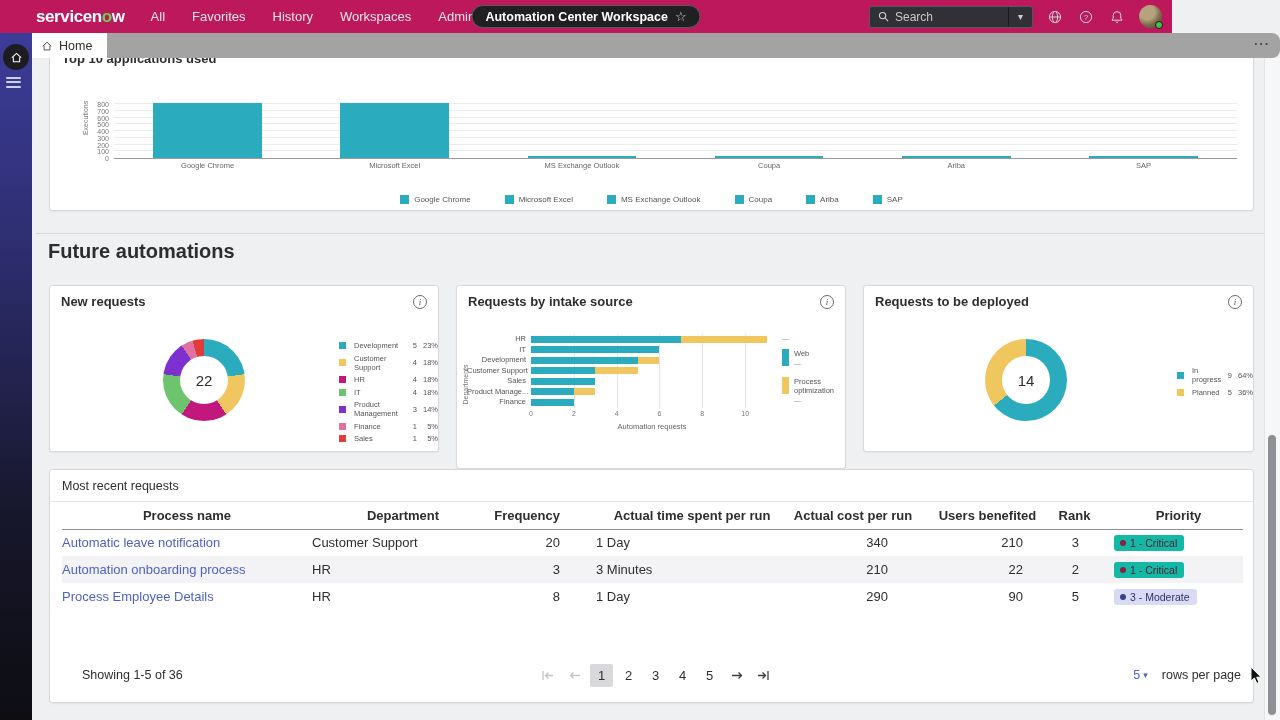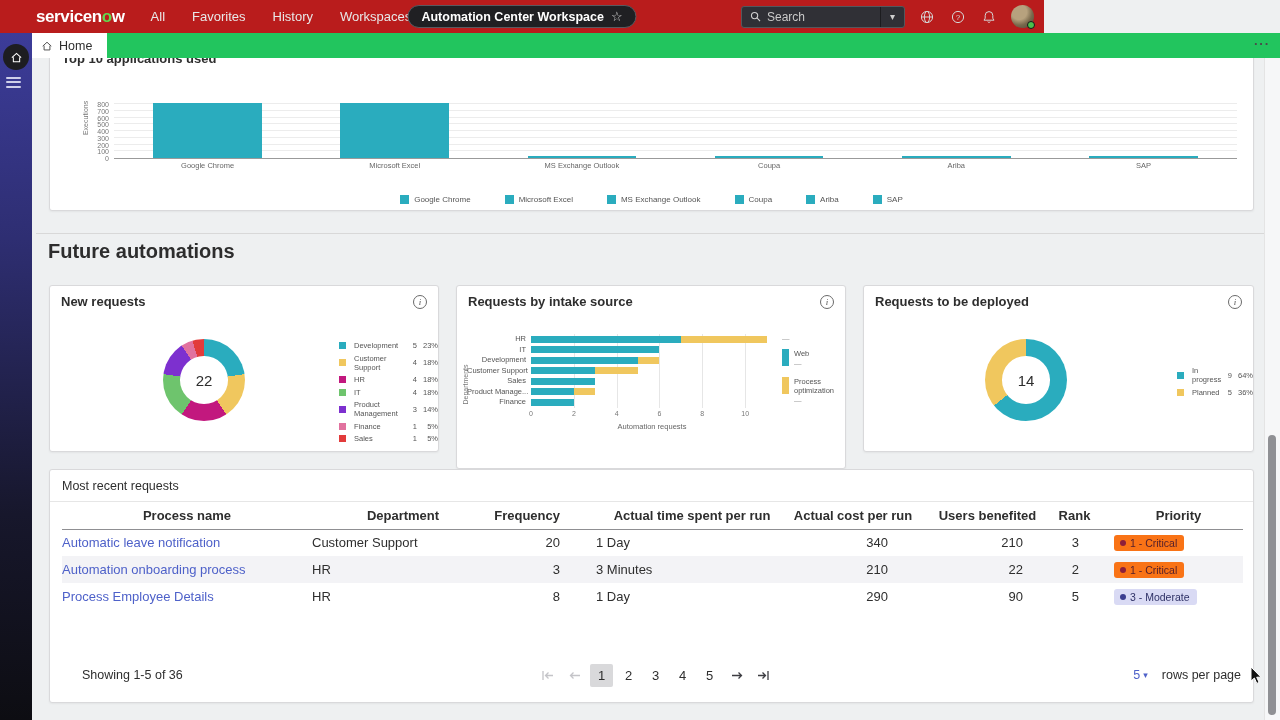--- a/index.html
+++ b/index.html
@@ -1,19 +1,19 @@
 <!DOCTYPE html>
 <html><head>
 <meta charset="utf-8">
 <style>
   * { margin:0; padding:0; box-sizing:border-box; }
   html,body { width:1280px; height:720px; overflow:hidden; font-family:"Liberation Sans","DejaVu Sans",sans-serif; background:#eef0f1; position:relative; }
 
   
-  .nav { position:absolute; left:0; top:0; width:1044px; height:33px; background:#b91c1c; z-index:30; display:flex; align-items:center; }
+  .nav { position:absolute; left:0; top:0; width:1172px; height:33px; background:#be185d; z-index:30; display:flex; align-items:center; }
   .logo { margin-left:36px; font-size:17px; font-weight:700; letter-spacing:-0.4px; color:#fff; }
   .logo .accent { color:#62d84e; }
   .nav-items { display:flex; gap:27px; margin-left:26px; }
   .nav-item { color:#e8e8e8; font-size:13px; cursor:pointer; }
   .ws-pill { position:absolute; left:50%; transform:translateX(-50%); top:5px; height:23px; display:flex; align-items:center; gap:7px; padding:0 13px; border:1px solid #5a5a60; border-radius:13px; background:#202023; color:#fff; font-size:12.5px; font-weight:700; cursor:pointer; }
   .ws-pill .star { font-weight:400; color:#d8d8d8; font-size:13px; }
   .nav-right { position:absolute; right:10px; top:0; height:33px; display:flex; align-items:center; gap:13px;padding-left:36px; }
   .searchbox { display:flex; align-items:center; height:22px; border:1px solid #55575c; border-radius:3px; background:#303036; overflow:hidden; }
   .search-main { display:flex; align-items:center; gap:6px; padding:0 8px; width:138px; }
   .search-main input { background:transparent; border:none; outline:none; color:#d8d8d8; font-size:12px; width:100px; font-family:inherit; }
@@ -25,21 +25,21 @@
   .avatar .presence { position:absolute; right:-1px; bottom:-1px; width:8px; height:8px; border-radius:50%; background:#4cc04c; border:1.5px solid #161619; }
 
   
   .sidebar { position:absolute; left:0; top:33px; width:32px; height:687px; z-index:25;
              background:linear-gradient(180deg,#3c3c99 0%, #2e2e72 30%, #17172c 70%, #0d0d12 100%); }
   .side-home { position:absolute; left:3px; top:11px; width:26px; height:26px; border-radius:50%; background:#1d1d21; display:flex; align-items:center; justify-content:center; cursor:pointer; }
   .side-burger { position:absolute; left:6px; top:41px; width:15px; cursor:pointer; }
   .side-burger i { display:block; height:2px; background:#cfd0ea; margin:2.5px 0; border-radius:1px; }
 
   
-  .tabbar { position:absolute; left:32px; top:33px; width:1248px; height:25px; background:#22c55e; z-index:20; }
+  .tabbar { position:absolute; left:32px; top:33px; width:1248px; height:25px; background:#a3a3a3; z-index:20;border-radius:8px; }
   .tab-active { position:absolute; left:0; top:0; width:75px; height:25px; background:#fff; display:flex; align-items:center; gap:6px; padding-left:9px; font-size:12.5px; color:#2e2e2e; cursor:pointer; }
   .tab-overflow { position:absolute; right:10px; top:3px; color:#4a4a4a; font-size:13px; letter-spacing:1px; cursor:pointer; font-weight:700; }
 
   
   .card { position:absolute; background:#fff; border:1px solid #d9d9db; border-radius:3px; box-shadow:0 1px 2px rgba(0,0,0,.05); }
   .card-title { font-size:13px; font-weight:700; color:#2e2e2e; }
   .info-icon { position:absolute; right:11px; top:9px; width:14px; height:14px; border:1px solid #6a6a6a; border-radius:50%; color:#555; font-size:9px; font-style:italic; font-family:"Liberation Serif",serif; display:flex; align-items:center; justify-content:center; cursor:pointer; }
 
   
   #card-top { left:49px; top:36px; width:1205px; height:175px; z-index:1; }
@@ -100,21 +100,21 @@
   table.req th { font-weight:700; text-align:center; height:27px; border-bottom:1px solid #8f8f92; white-space:nowrap; overflow:hidden; }
   table.req td { height:27px; white-space:nowrap; overflow:hidden; }
   table.req tbody tr:nth-child(even) { background:#f3f3f6; }
   .ar { text-align:right !important; }
   .pl13 { padding-left:13px; } .pl20 { padding-left:20px; } .pl22 { padding-left:22px; }
   .pr13 { padding-right:13px; } .pr16 { padding-right:16px; } .pr21 { padding-right:21px; } .pr30 { padding-right:30px; }
   .proc-link { color:#4e61c9; cursor:pointer; }
   .badge { display:inline-flex; align-items:center; gap:4px; font-size:10.5px; padding:2px 7px 2px 6px; border-radius:3px; color:#3a3a3e; }
   .badge .dot { width:6px; height:6px; border-radius:50%; flex:none; }
   .badge.low { background:#e2e2e5; } .badge.low .dot { background:#55555e; }
-  .badge.critical { background:#f97316; color:#55202c; } .badge.critical .dot { background:#8d1f3a; }
+  .badge.critical { background:#14b8a6; color:#55202c; } .badge.critical .dot { background:#8d1f3a; }
   .badge.moderate { background:#d9daf4; color:#2f3166; } .badge.moderate .dot { background:#3b3d8f; }
 
   
   .pager-row { position:absolute; left:0; right:0; bottom:14px; height:24px; font-size:12.5px; color:#2e2e2e; }
   .pg-summary { position:absolute; left:32px; top:4px; }
   .pager { position:absolute; left:486px; top:0; display:flex; align-items:center; gap:4px; }
   .pg-btn { min-width:23px; height:23px; display:flex; align-items:center; justify-content:center; cursor:pointer; border-radius:2px; font-size:13px; color:#2e2e2e; }
   .pg-btn.current { background:#d9d9db; }
   .pg-ico { width:23px; height:23px; display:flex; align-items:center; justify-content:center; cursor:pointer; }
   .rpp { position:absolute; right:12px; top:4px; display:flex; align-items:center; gap:14px; }

